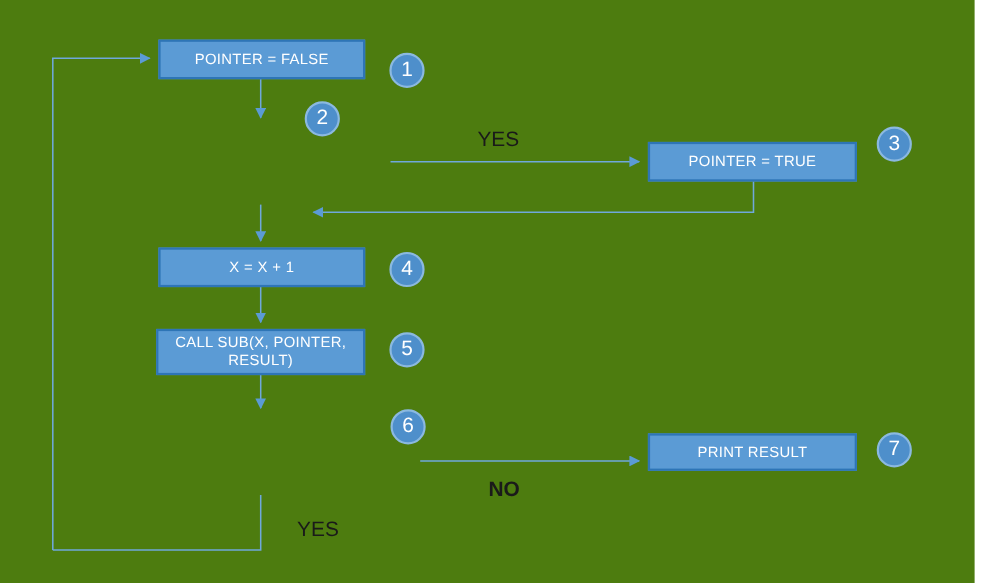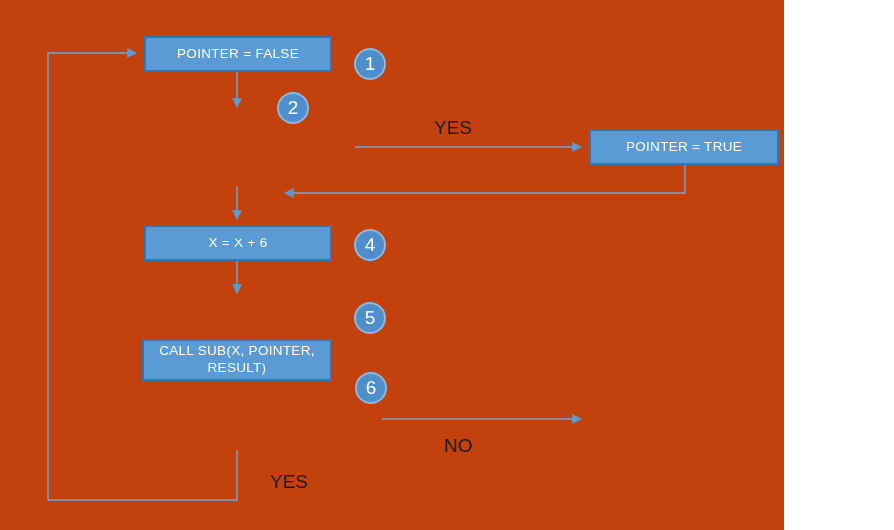--- a/index.html
+++ b/index.html
@@ -6,23 +6,23 @@
   html, body {
     margin: 0;
     padding: 0;
     background: #ffffff;
   }
   body {
     font-family: "Liberation Sans", sans-serif;
   }
   #canvas {
     position: relative;
-    width: 784px;
+    width: 886px;
     height: 530px;
-    background: #c2410c;
+    background: #4d7c0f;
     overflow: hidden;
   }
   #edges {
     position: absolute;
     left: 0;
     top: 0;
     width: 894px;
     height: 530px;
   }
   .node {
@@ -127,28 +127,31 @@
   <div class="node process" style="left:144px; top:36px; width:188px; height:36px;">
     <span>POINTER = FALSE</span>
   </div>
 
 
   <div class="node process" style="left:589px; top:129px; width:190px; height:36px;text-align:center;">
     <span>POINTER = TRUE</span>
   </div>
 
   <div class="node process" style="left:144px; top:225px; width:188px; height:36px;">
-    <span>X = X + 6</span>
+    <span>X = X + 1</span>
   </div>
 
-  <div class="node process" style="left:142px; top:299px; width:190px; height:42px; padding:0 10px;margin-top:40px;">
+  <div class="node process" style="left:142px; top:299px; width:190px; height:42px; padding:0 10px;">
     <span>CALL SUB(X, POINTER, RESULT)</span>
   </div>
 
 
+  <div class="node process" style="left:589px; top:394px; width:190px; height:34px;">
+    <span>PRINT RESULT</span>
+  </div>
 
   <div class="badge" style="left:354px; top:48px;">
     <span>1</span>
   </div>
   <div class="badge" style="left:277px; top:92px;">
     <span>2</span>
   </div>
   <div class="badge" style="left:797px; top:115px;">
     <span>3</span>
   </div>
@@ -159,16 +162,16 @@
     <span>5</span>
   </div>
   <div class="badge" style="left:355px; top:372px;">
     <span>6</span>
   </div>
   <div class="badge" style="left:797px; top:393px;">
     <span>7</span>
   </div>
 
   <div class="edge-label" style="left:434px; top:117px;">YES</div>
-  <div class="edge-label" style="left:444px; top:435px;">NO</div>
+  <div class="edge-label" style="left:444px; top:435px;font-weight:bold;">NO</div>
   <div class="edge-label" style="left:270px; top:471px;">YES</div>
 
 </div>
 
 </body></html>

